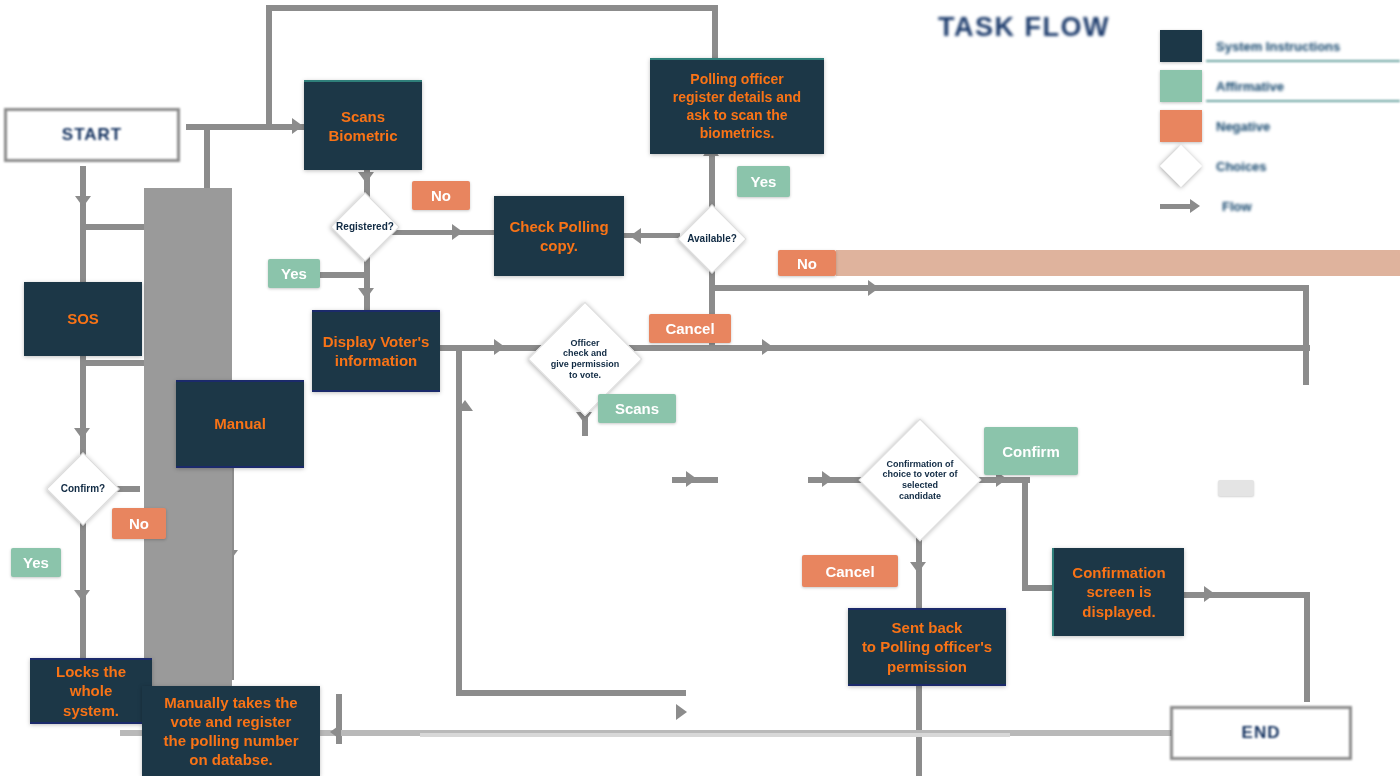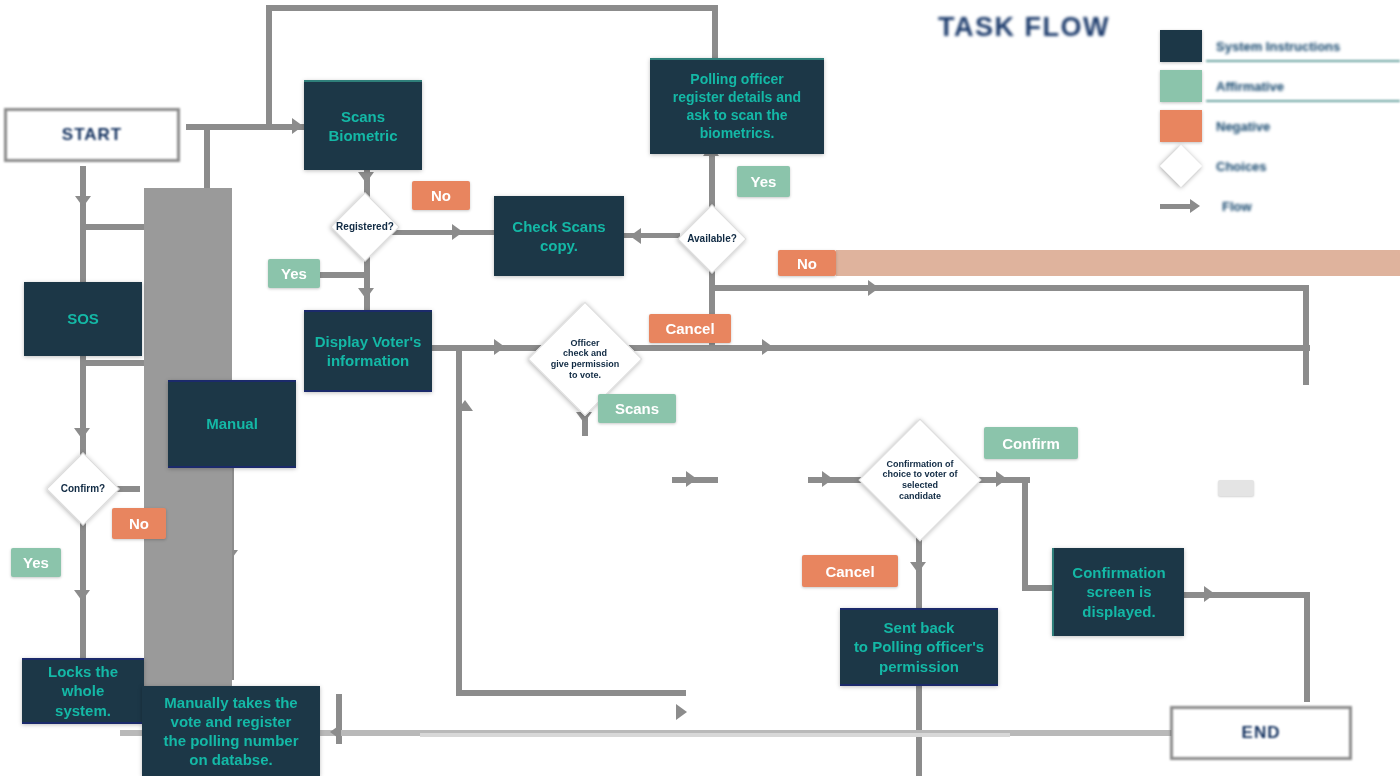--- a/index.html
+++ b/index.html
@@ -13,29 +13,29 @@
   .line.pale{background:#d8d8d8;}
   .arrow{position:absolute;width:0;height:0;}
   .arrow.down{border-left:8px solid transparent;border-right:8px solid transparent;border-top:11px solid #8c8c8c;}
   .arrow.up{border-left:8px solid transparent;border-right:8px solid transparent;border-bottom:11px solid #8c8c8c;}
   .arrow.right{border-top:8px solid transparent;border-bottom:8px solid transparent;border-left:11px solid #8c8c8c;}
   .arrow.left{border-top:8px solid transparent;border-bottom:8px solid transparent;border-right:11px solid #8c8c8c;}
 
   
   .node{
     position:absolute;box-sizing:border-box;
-    background:#1c3747;color:#14b8a6;
+    background:#1c3747;color:#f97316;
     display:flex;align-items:center;justify-content:center;
     text-align:center;line-height:1.28;
     font-size:15px;font-weight:600;
     padding:8px 10px;
     box-shadow:0 1px 4px rgba(0,0,0,.25);
   }
   .node.teal-top{border-top:2px solid #2f7f7a;}
-  .node.blue-edge{border-top:2px solid #1b2a6b;border-bottom:2px solid #1b2a6b;}
+  .node.blue-edge{border-top:2px solid #1b2a6b;border-bottom:2px solid #1b2a6b;margin-left:8px;}
   .node.left-teal{border-left:2px solid #2f7f7a;}
 
   
   .terminal{
     position:absolute;box-sizing:border-box;
     background:#ffffff;border:3px solid #8c8c8c;
     display:flex;align-items:center;justify-content:center;
     color:#12305e;font-weight:700;font-size:17px;letter-spacing:1px;
     filter:blur(1.1px);
   }
@@ -222,21 +222,21 @@
   <div class="terminal" style="left:1170px;top:706px;width:182px;height:54px;">END</div>
 
   <div class="node teal-top" style="left: 304px; top: 80px; width: 118px; height: 90px; white-space: pre-line;">Scans
 Biometric</div>
 
   <div class="node teal-top" style="left: 650px; top: 58px; width: 174px; height: 96px; font-size: 14px; white-space: pre-line;">Polling officer
 register details and
 ask to scan the
 biometrics.</div>
 
-  <div class="node" style="left: 494px; top: 196px; width: 130px; height: 80px; white-space: pre-line;">Check Scans
+  <div class="node" style="left: 494px; top: 196px; width: 130px; height: 80px; white-space: pre-line;">Check Polling
 copy.</div>
 
   <div class="node" style="left:24px;top:282px;width:118px;height:74px;">SOS</div>
 
   <div class="node blue-edge" style="left:168px;top:380px;width:128px;height:88px;">Manual</div>
 
   <div class="node blue-edge" style="left: 304px; top: 310px; width: 128px; height: 82px; white-space: pre-line;">Display Voter's
 information</div>
 
 
@@ -294,21 +294,21 @@
 
   <div class="tag yes" style="left:737px;top:166px;width:53px;height:31px;">Yes</div>
 
   <div class="tag-ext" style="left:836px;top:250px;width:564px;height:26px;"></div>
   <div class="tag no" style="left:778px;top:250px;width:58px;height:26px;">No</div>
 
   <div class="tag no" style="left:649px;top:314px;width:82px;height:29px;">Cancel</div>
 
   <div class="tag yes" style="left:598px;top:394px;width:78px;height:29px;">Scans</div>
 
-  <div class="tag yes" style="left:984px;top:427px;width:94px;height:32px;">Confirm</div>
+  <div class="tag yes" style="left:984px;top:427px;width:94px;height:48px;">Confirm</div>
 
   <div class="tag no" style="left:802px;top:555px;width:96px;height:32px;">Cancel</div>
 
   <div class="tag yes" style="left:11px;top:548px;width:50px;height:29px;">Yes</div>
 
   <div class="tag no" style="left:112px;top:508px;width:54px;height:31px;">No</div>
 
   <div class="tag blank" style="left:1218px;top:480px;width:36px;height:16px;"></div>
 
 </div>

